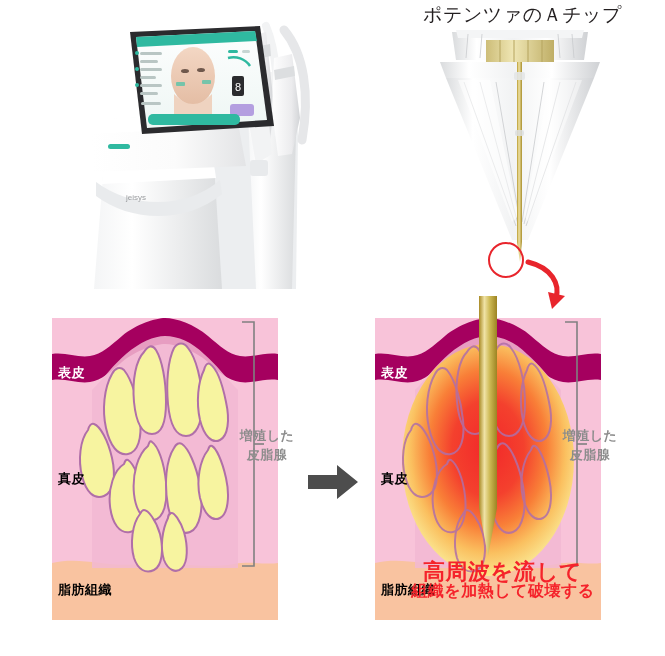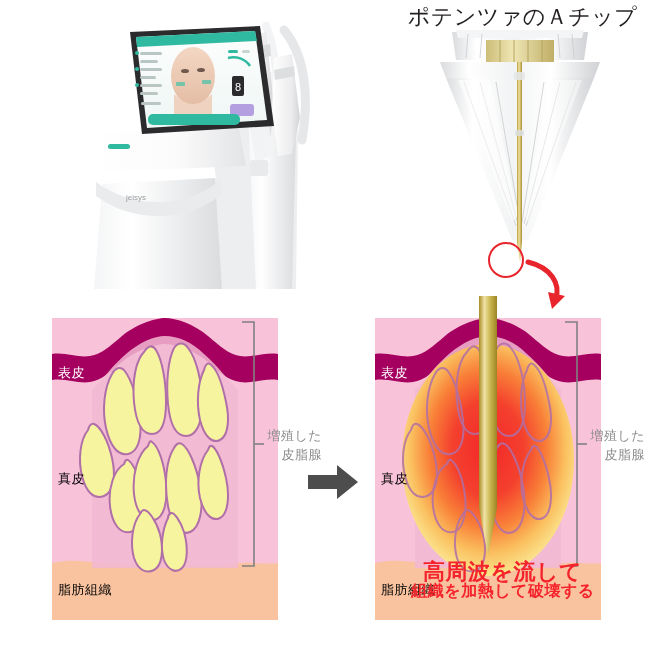--- a/index.html
+++ b/index.html
@@ -21,21 +21,21 @@
     height: 656px;
   }
   .abs { position: absolute; }
 
   
   #tip-title {
     left: 395px;
     top: 2px;
     width: 255px;
     text-align: center;
-    font-size: 22px;
+    font-size: 19px;
     color: #231f20;
     letter-spacing: 0.5px;
     white-space: nowrap;
   }
 
   
   #device-photo {
     left: 60px;
     top: 14px;
     width: 260px;
@@ -56,39 +56,40 @@
     top: 462px;
     width: 54px;
     height: 42px;
   }
 
   
   .skin-panel {
     top: 318px;
     width: 216px;
     height: 302px;
+    font-weight: bold;
   }
   #skin-panel-before { left: 52px; }
   #skin-panel-after  { left: 375px; }
 
   .layer-label {
     font-size: 13px;
     color: #000000;
     white-space: nowrap;
     letter-spacing: 0.5px;
   }
   .layer-label.epidermis {
     color: #ffffff;
   }
 
   .gland-label {
     font-size: 13px;
     color: #8c8c8c;
     line-height: 19px;
-    text-align: right;
+    text-align: center;
     white-space: nowrap;
     letter-spacing: 0.5px;
   }
 
   .caption-red {
     color: #f5232b;
     white-space: nowrap;
     letter-spacing: 0.5px;
   }
   #caption-line1 {

